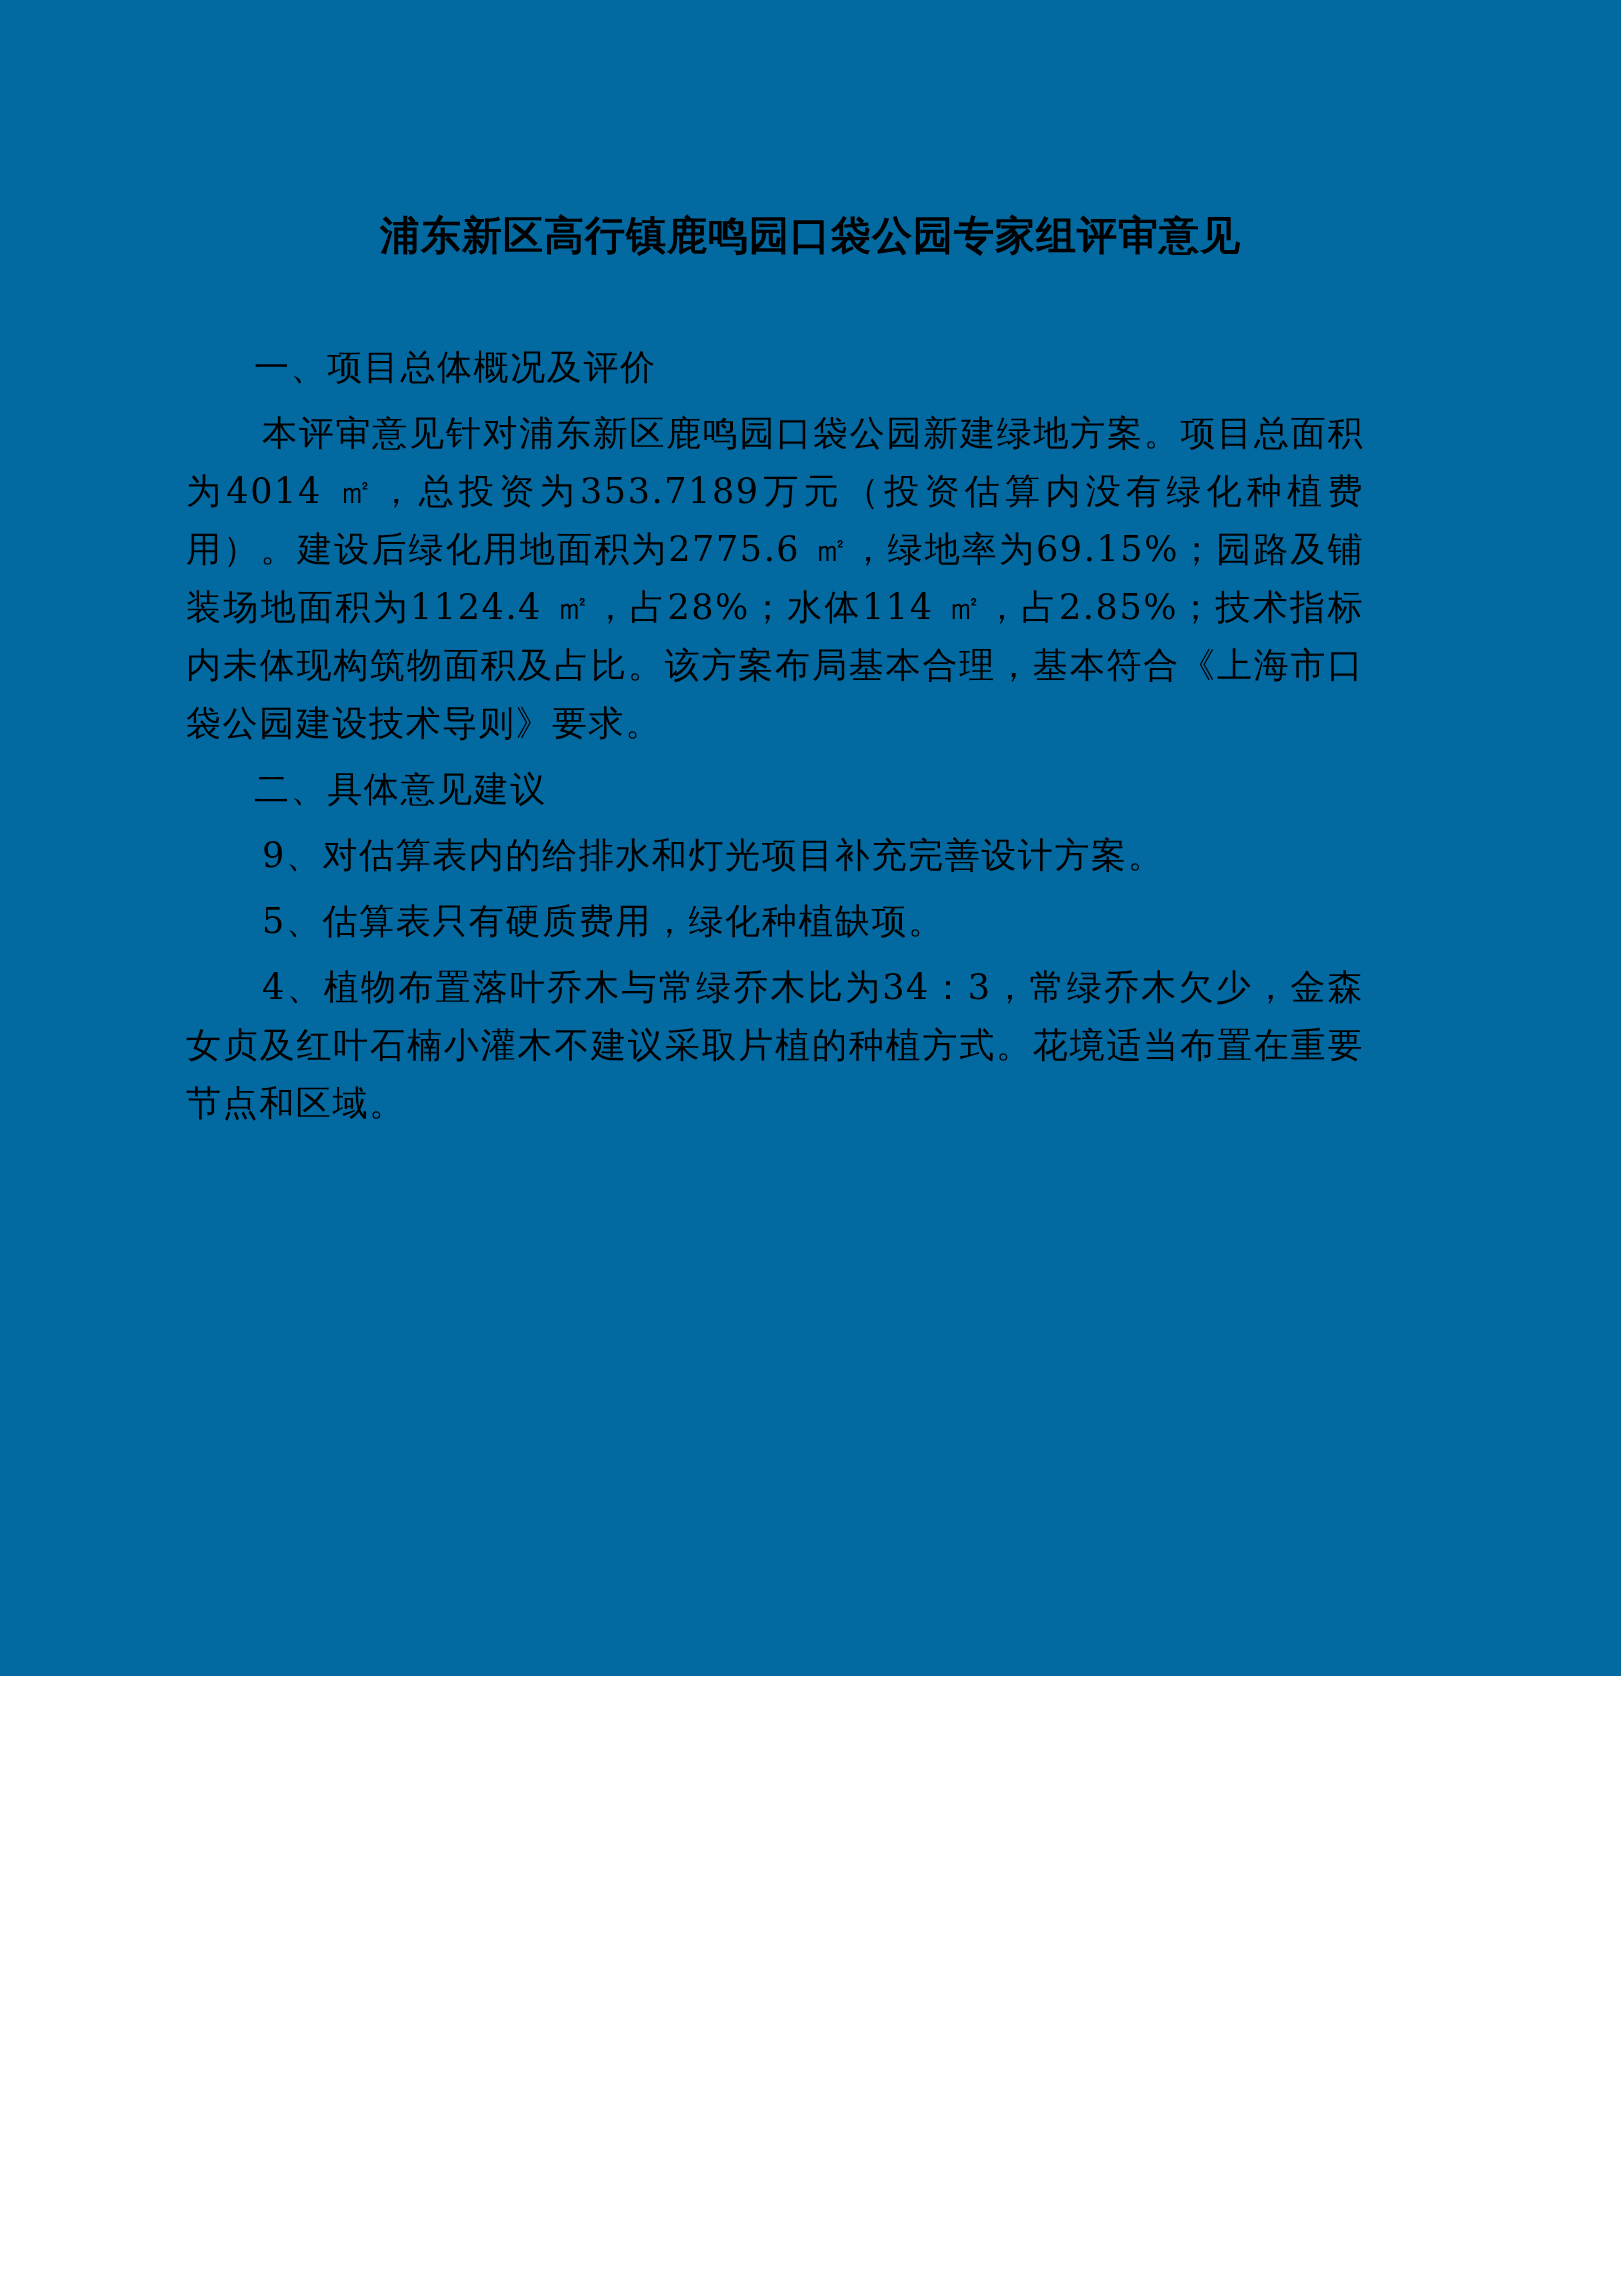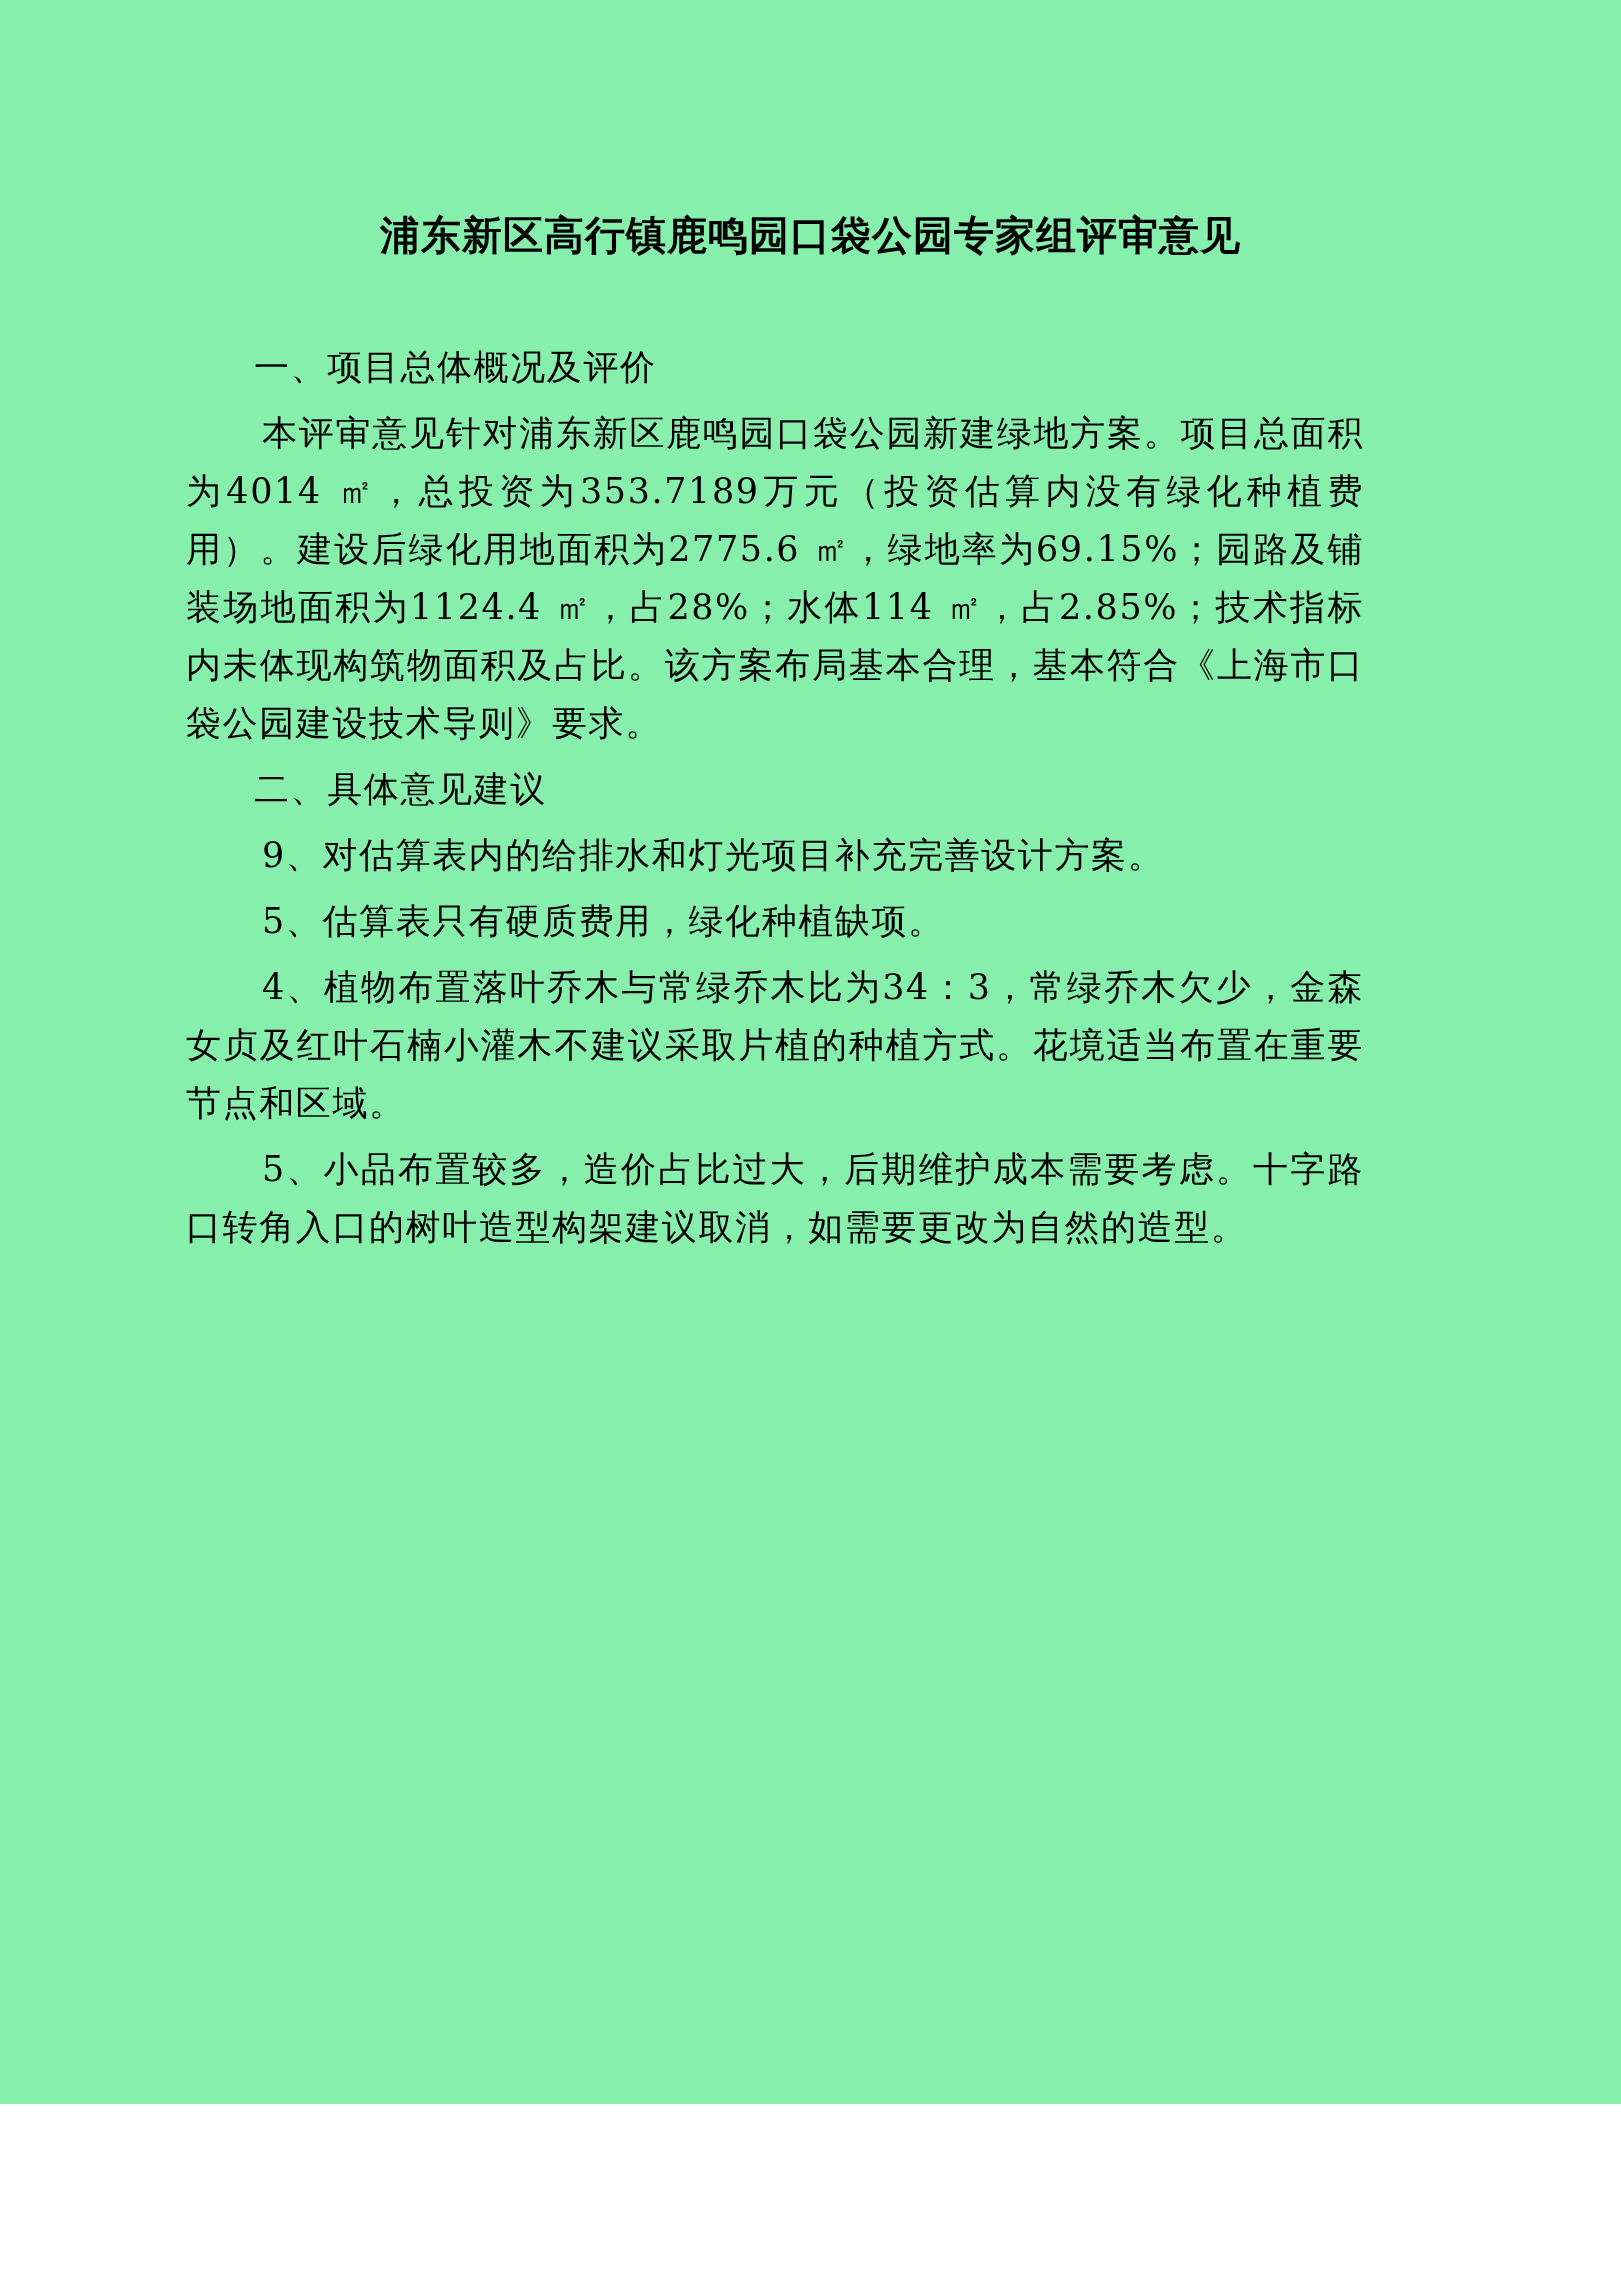--- a/index.html
+++ b/index.html
@@ -12,22 +12,22 @@
       height: 2293px;
       position: relative;
       overflow: hidden;
       color: #000000;
     }
     .page {
       position: absolute;
       left: 0;
       top: 0;
       width: 1621px;
-      height: 2104px;
-      background: #86efac;
+      height: 1676px;
+      background: #0369a1;
     }
     .title {
       position: absolute;
       left: 0;
       top: 208px;
       width: 1621px;
       text-align: center;
       font-family: "DejaVu Sans", "Liberation Sans", sans-serif;
       font-weight: bold;
       font-size: 40px;
@@ -62,16 +62,15 @@
   <h1 class="title">浦东新区高行镇鹿鸣园口袋公园专家组评审意见</h1>
 
   <div class="body-text">
     <p class="heading">一、项目总体概况及评价</p>
     <p class="para">本评审意见针对浦东新区鹿鸣园口袋公园新建绿地方案。项目总面积为4014 ㎡，总投资为353.7189万元（投资估算内没有绿化种植费用）。建设后绿化用地面积为2775.6 ㎡，绿地率为69.15%；园路及铺装场地面积为1124.4 ㎡，占28%；水体114 ㎡，占2.85%；技术指标内未体现构筑物面积及占比。该方案布局基本合理，基本符合《上海市口袋公园建设技术导则》要求。</p>
 
     <p class="heading">二、具体意见建议</p>
     <p class="para">9、对估算表内的给排水和灯光项目补充完善设计方案。</p>
     <p class="para">5、估算表只有硬质费用，绿化种植缺项。</p>
     <p class="para">4、植物布置落叶乔木与常绿乔木比为34：3，常绿乔木欠少，金森女贞及红叶石楠小灌木不建议采取片植的种植方式。花境适当布置在重要节点和区域。</p>
-    <p class="para">5、小品布置较多，造价占比过大，后期维护成本需要考虑。十字路口转角入口的树叶造型构架建议取消，如需要更改为自然的造型。</p>
   </div>
 </div>
 
 
 </body></html>

